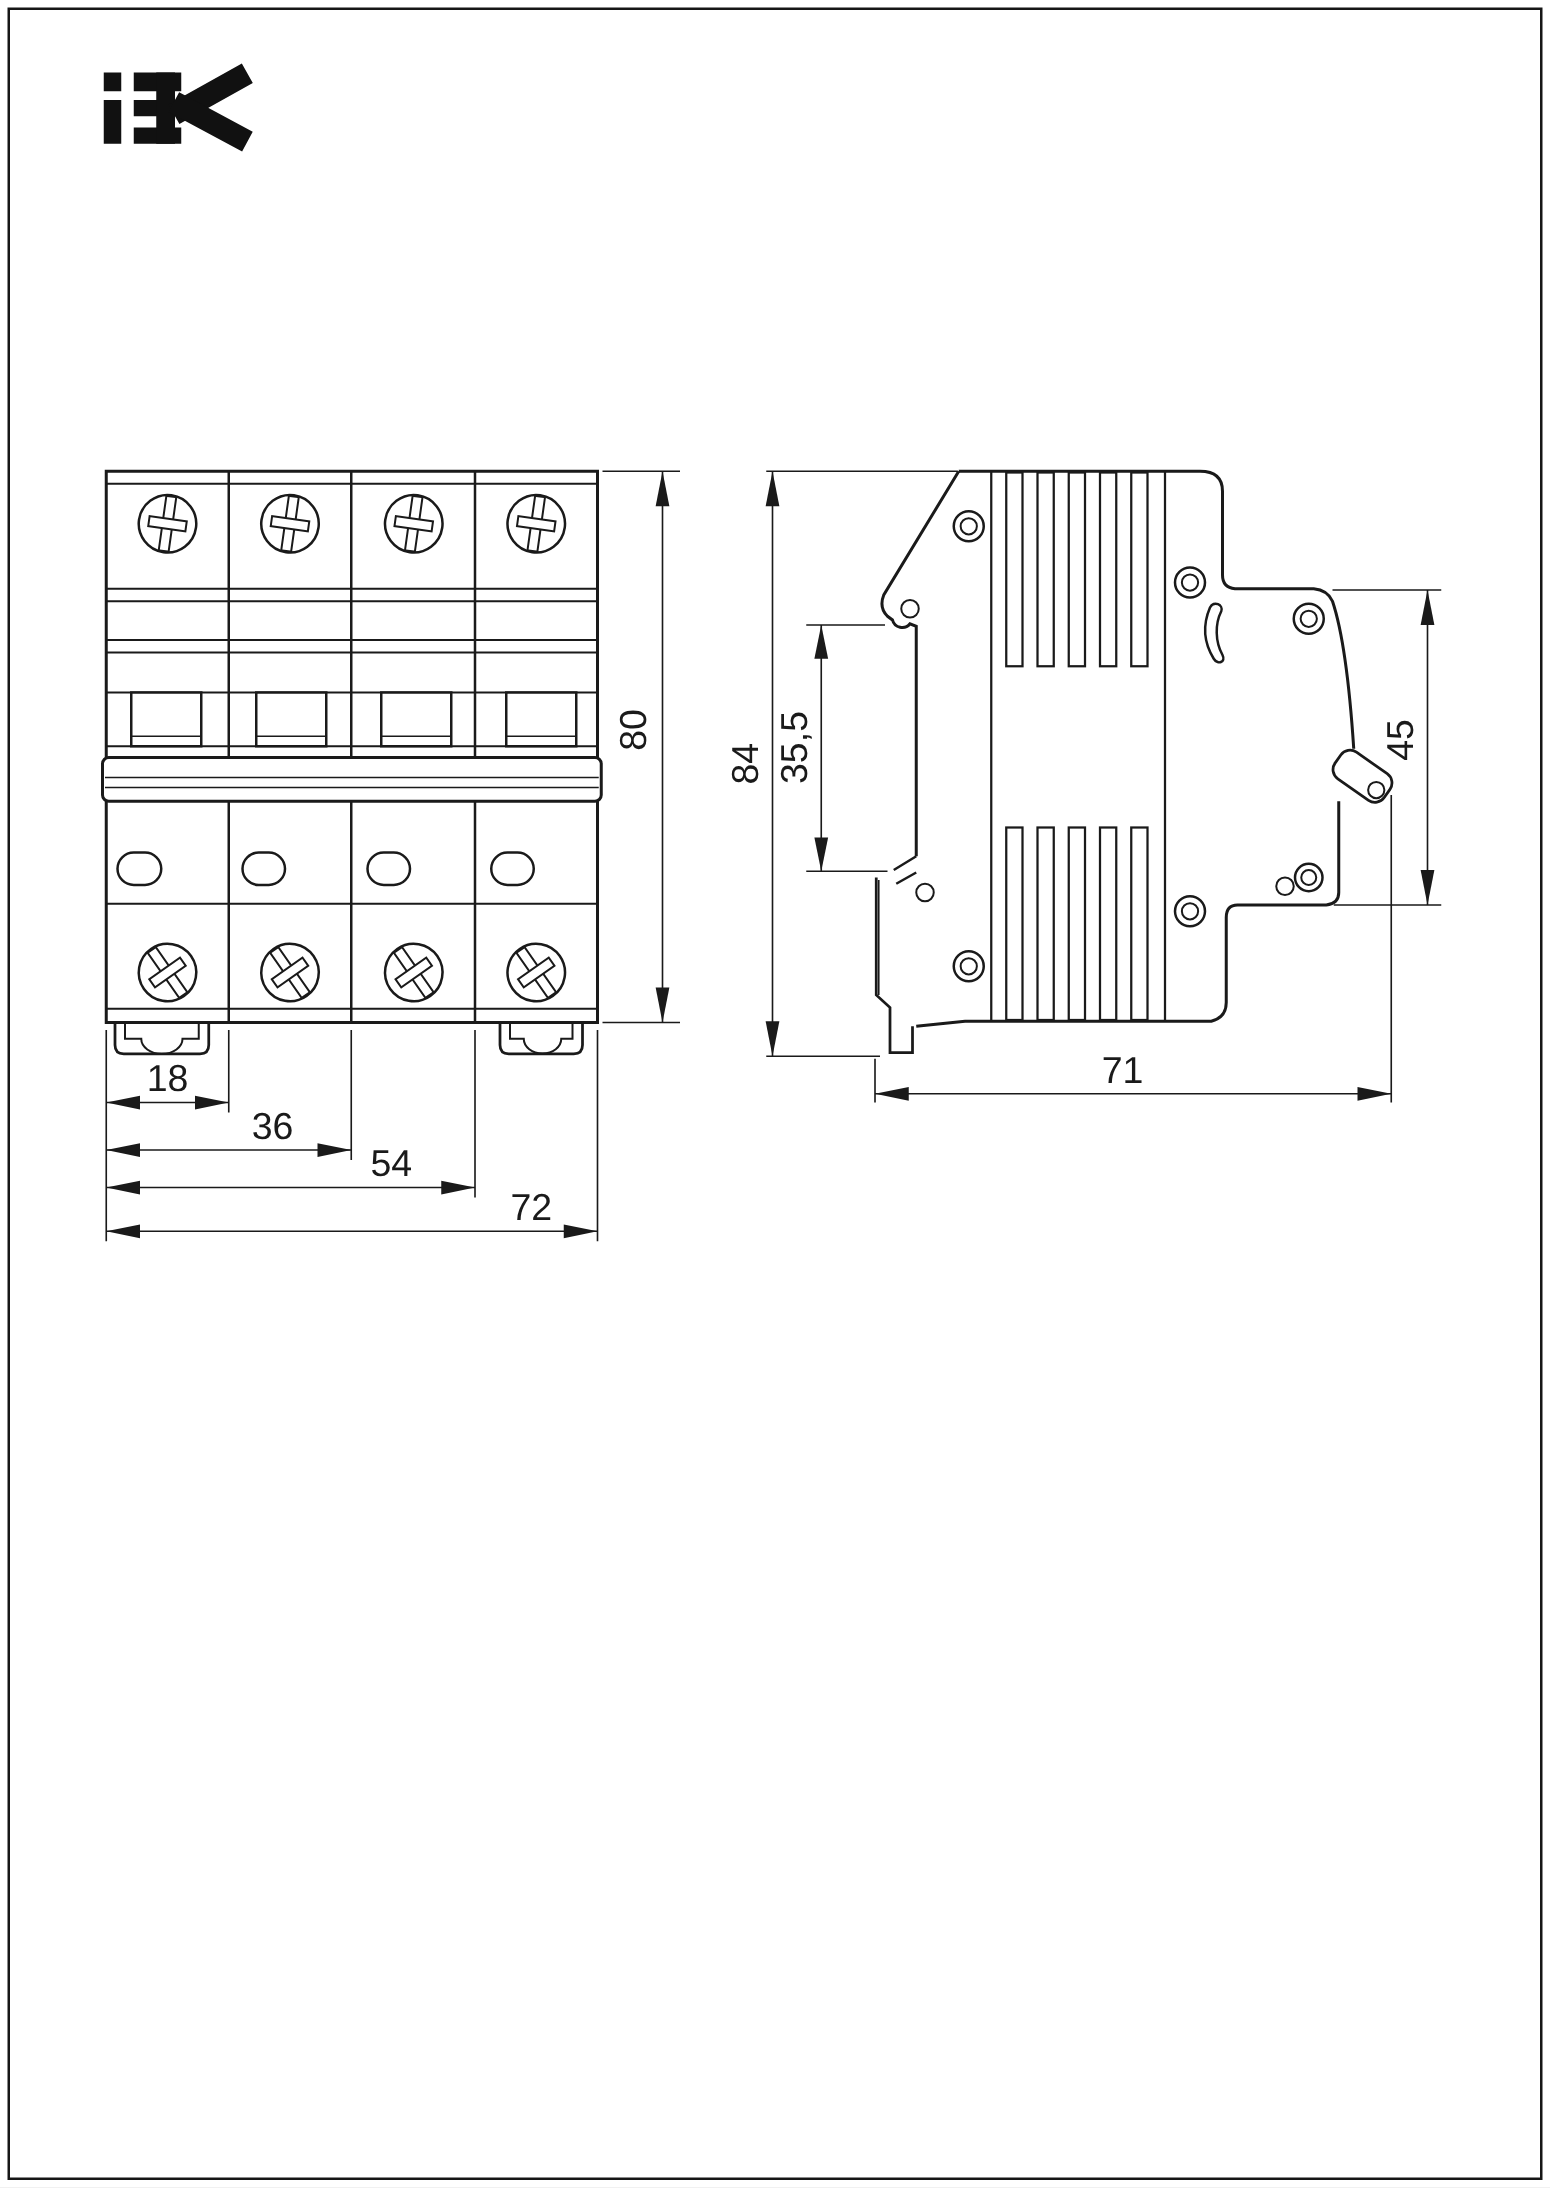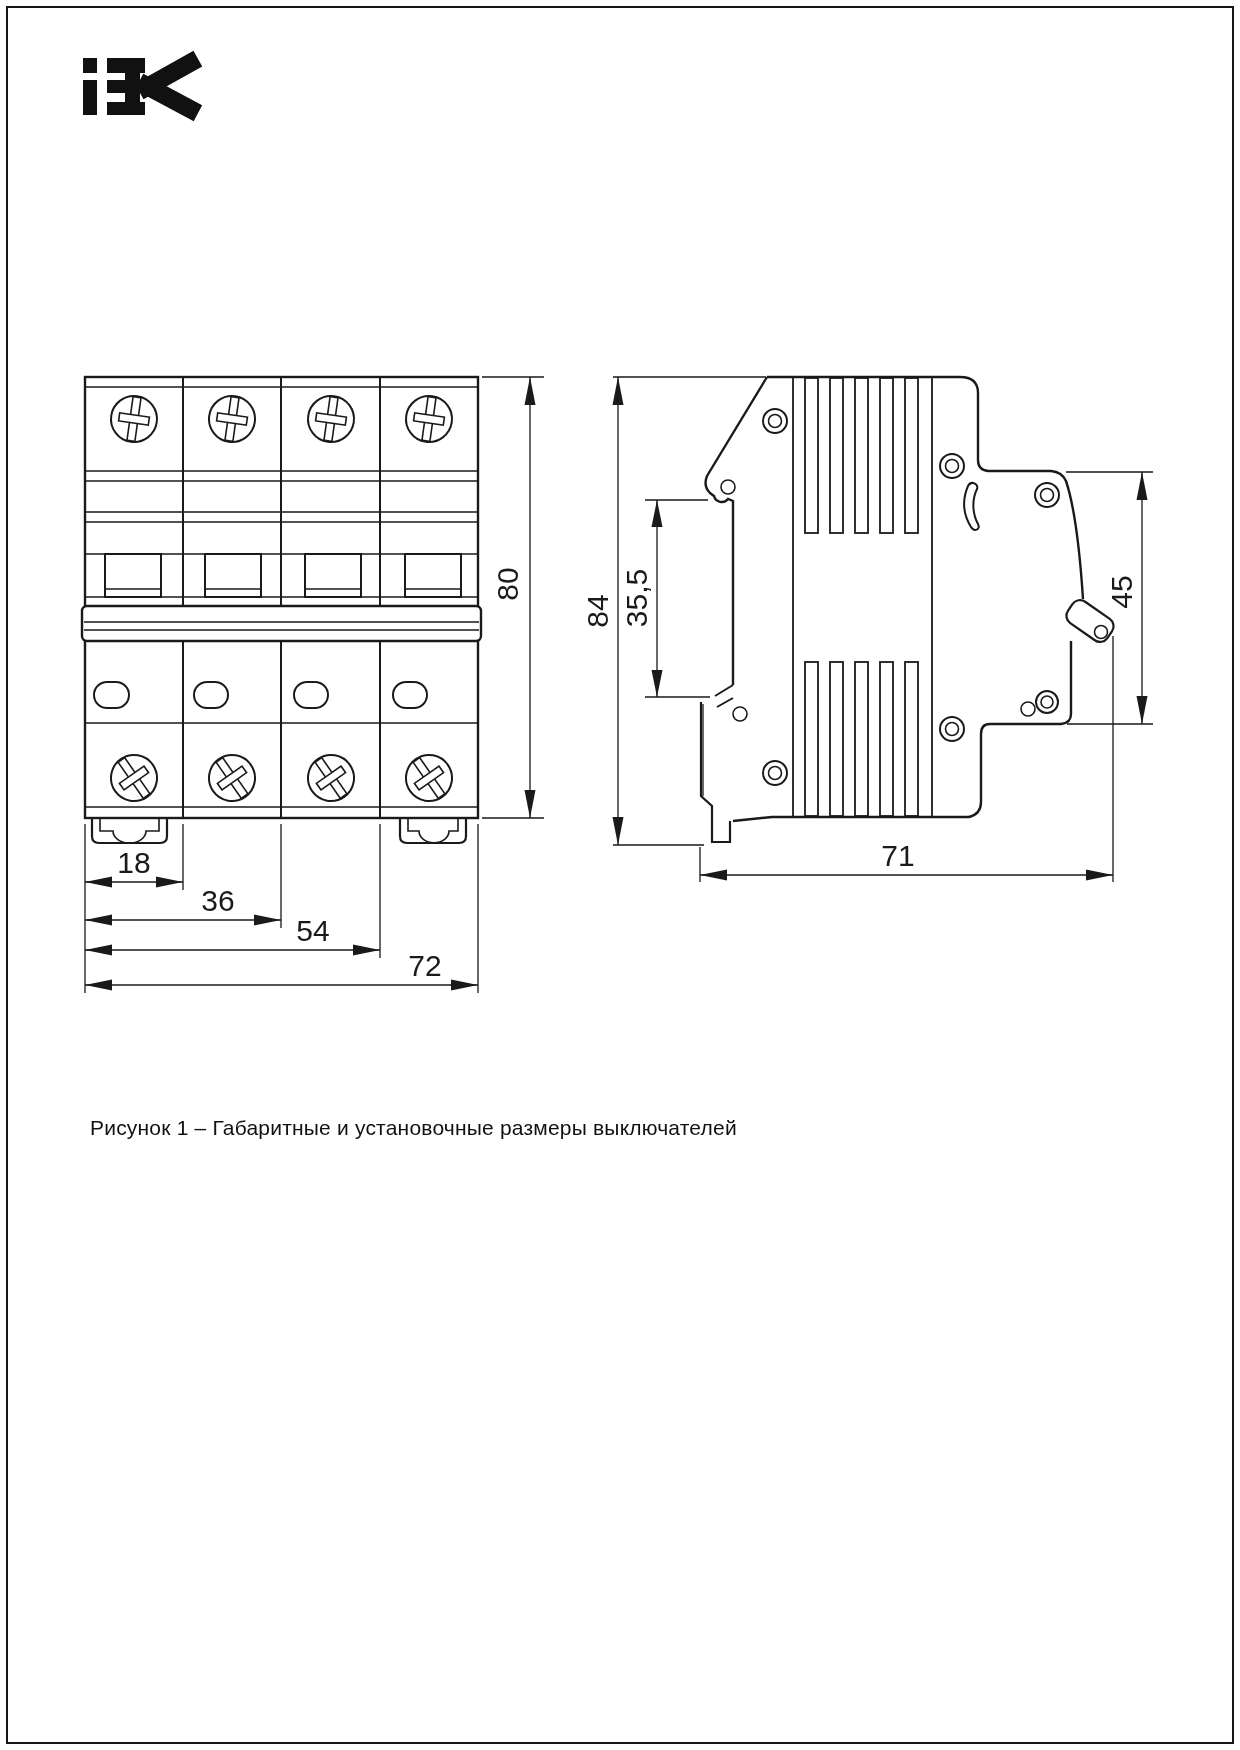--- a/index.html
+++ b/index.html
@@ -223,14 +223,13 @@
       <polygon class="arrow" points="1142,724 1136.5,696 1147.5,696"></polygon>
       <text class="dimtext" transform="rotate(-90 1121 592)" x="1121" y="592" text-anchor="middle" dominant-baseline="central">45</text>
 
       <path class="ln s13" d="M700,847V882 M1113,636V882 M700,875H1113"></path>
       <polygon class="arrow" points="700,875 727,869.5 727,880.5"></polygon>
       <polygon class="arrow" points="1113,875 1086,869.5 1086,880.5"></polygon>
       <text class="dimtext" x="898" y="866" text-anchor="middle">71</text>
     </g>
   </svg>
 
-  <div class="caption">Рисунок 1 – Габаритные и установочные размеры выключателей</div>
 </div>
 
 </body></html>

